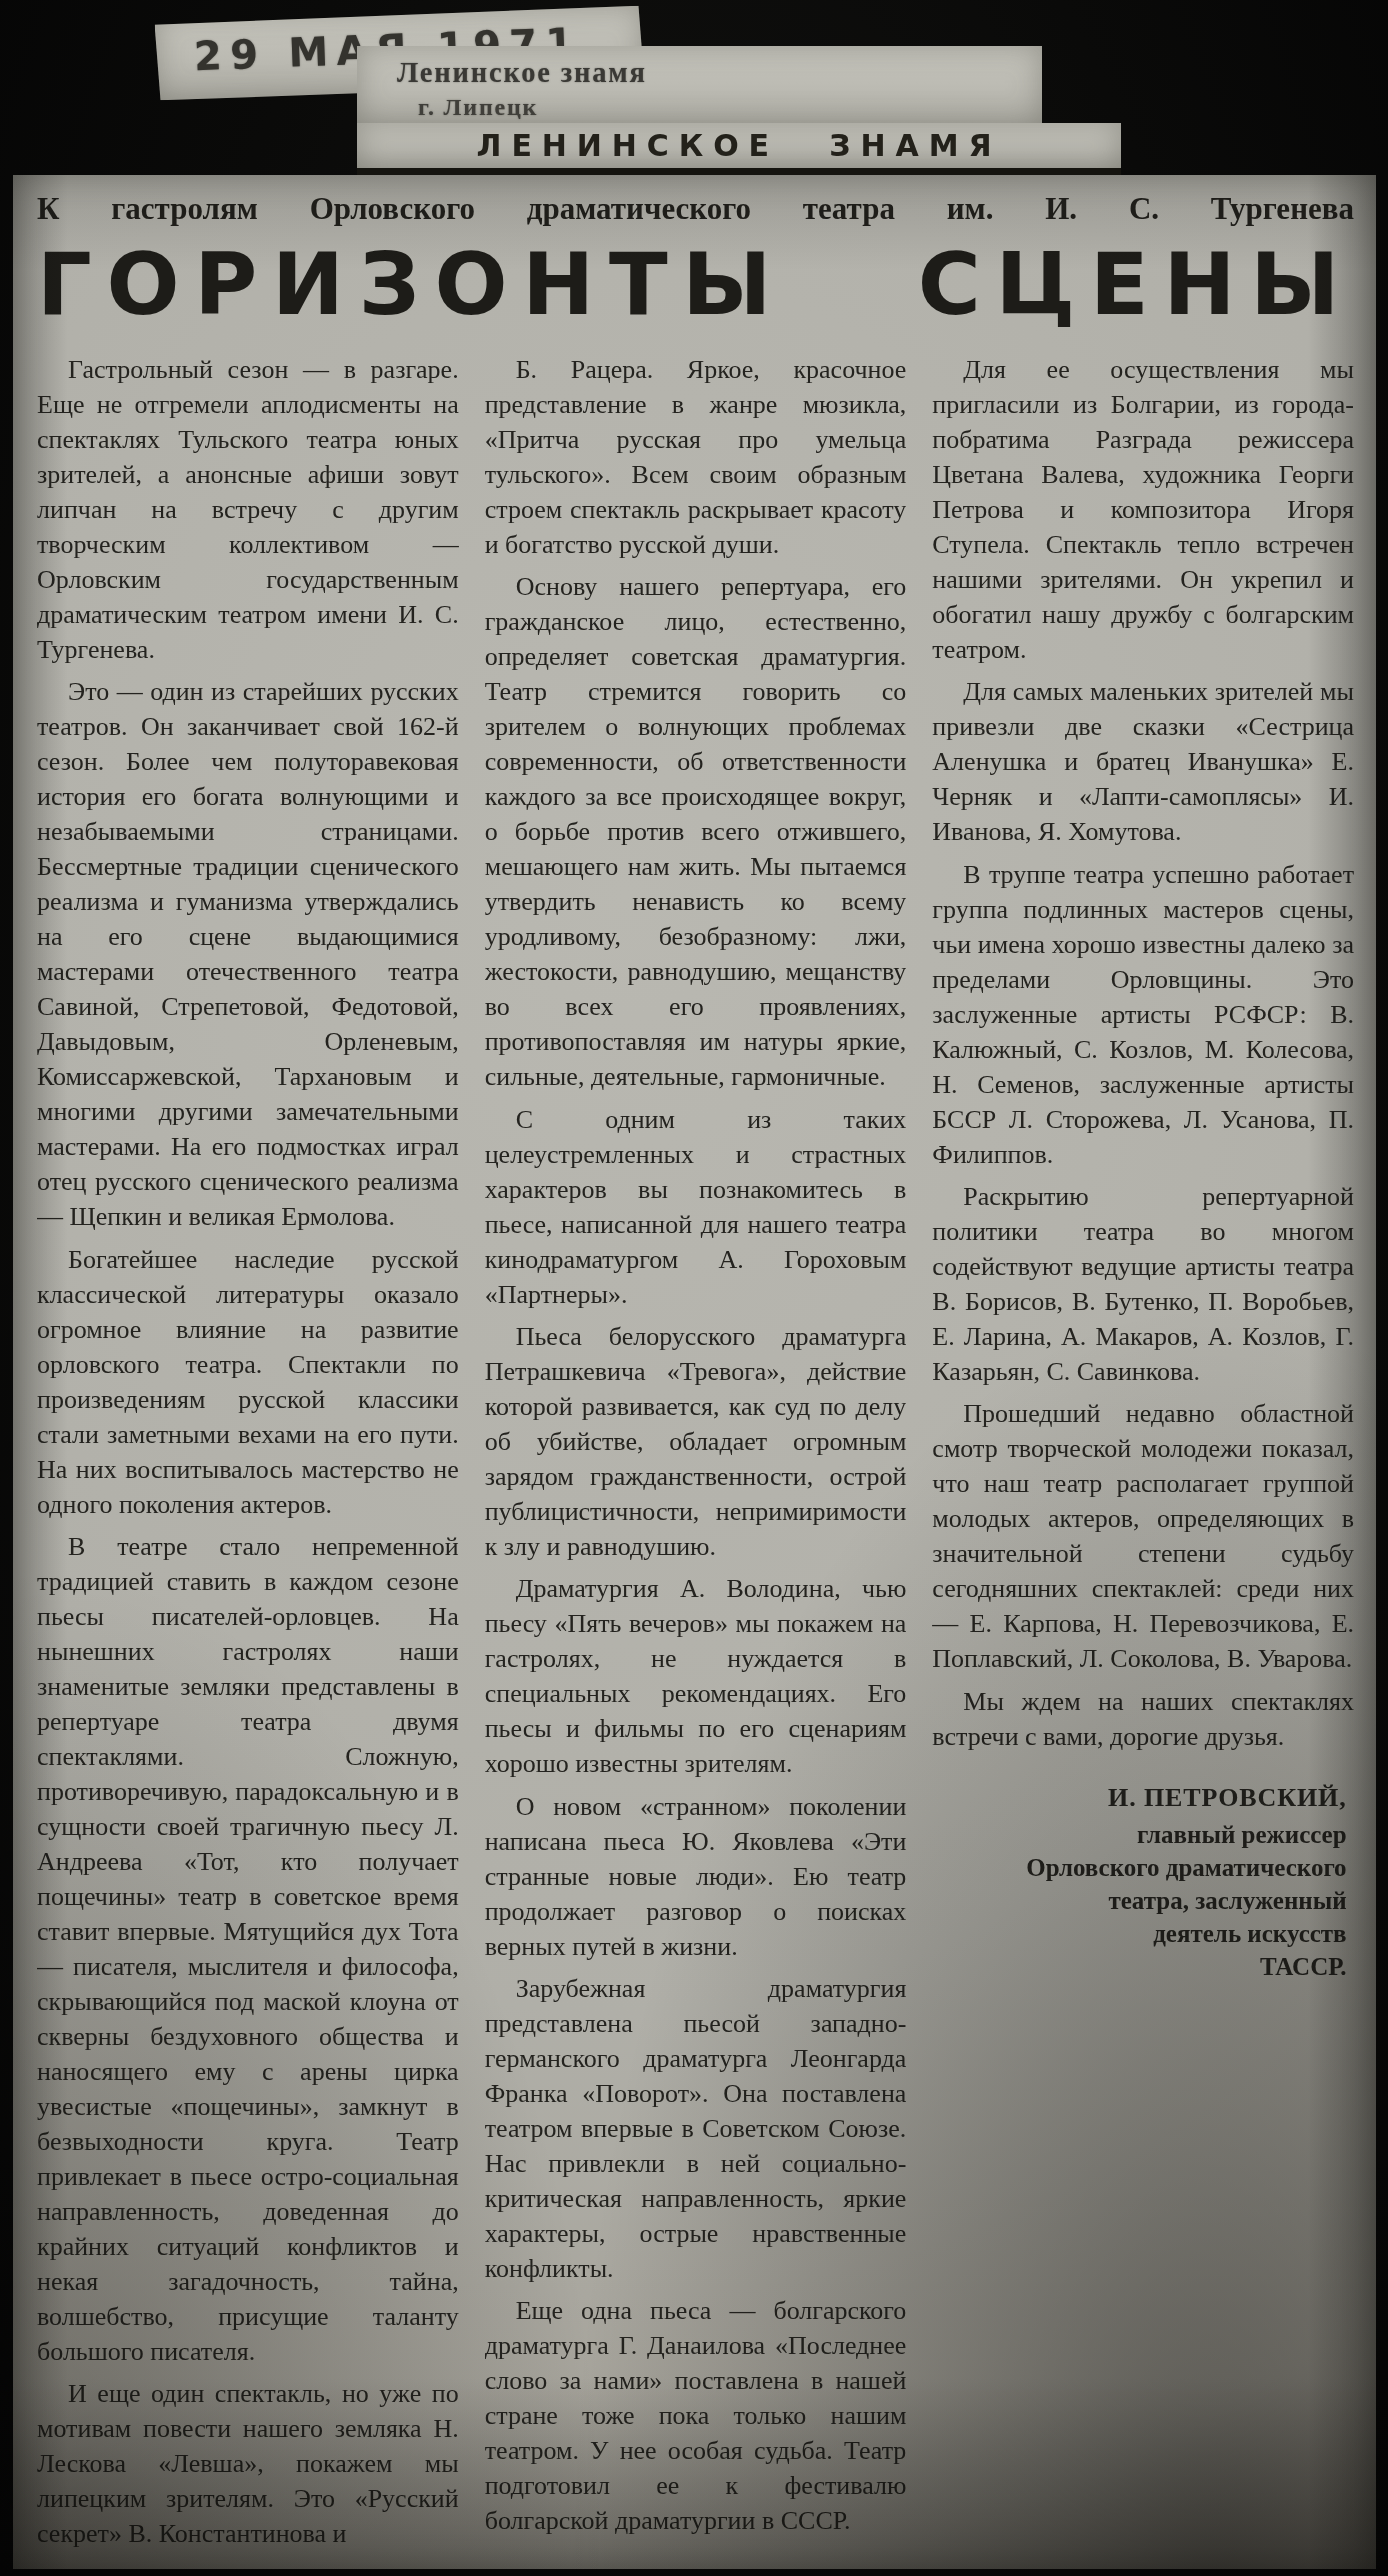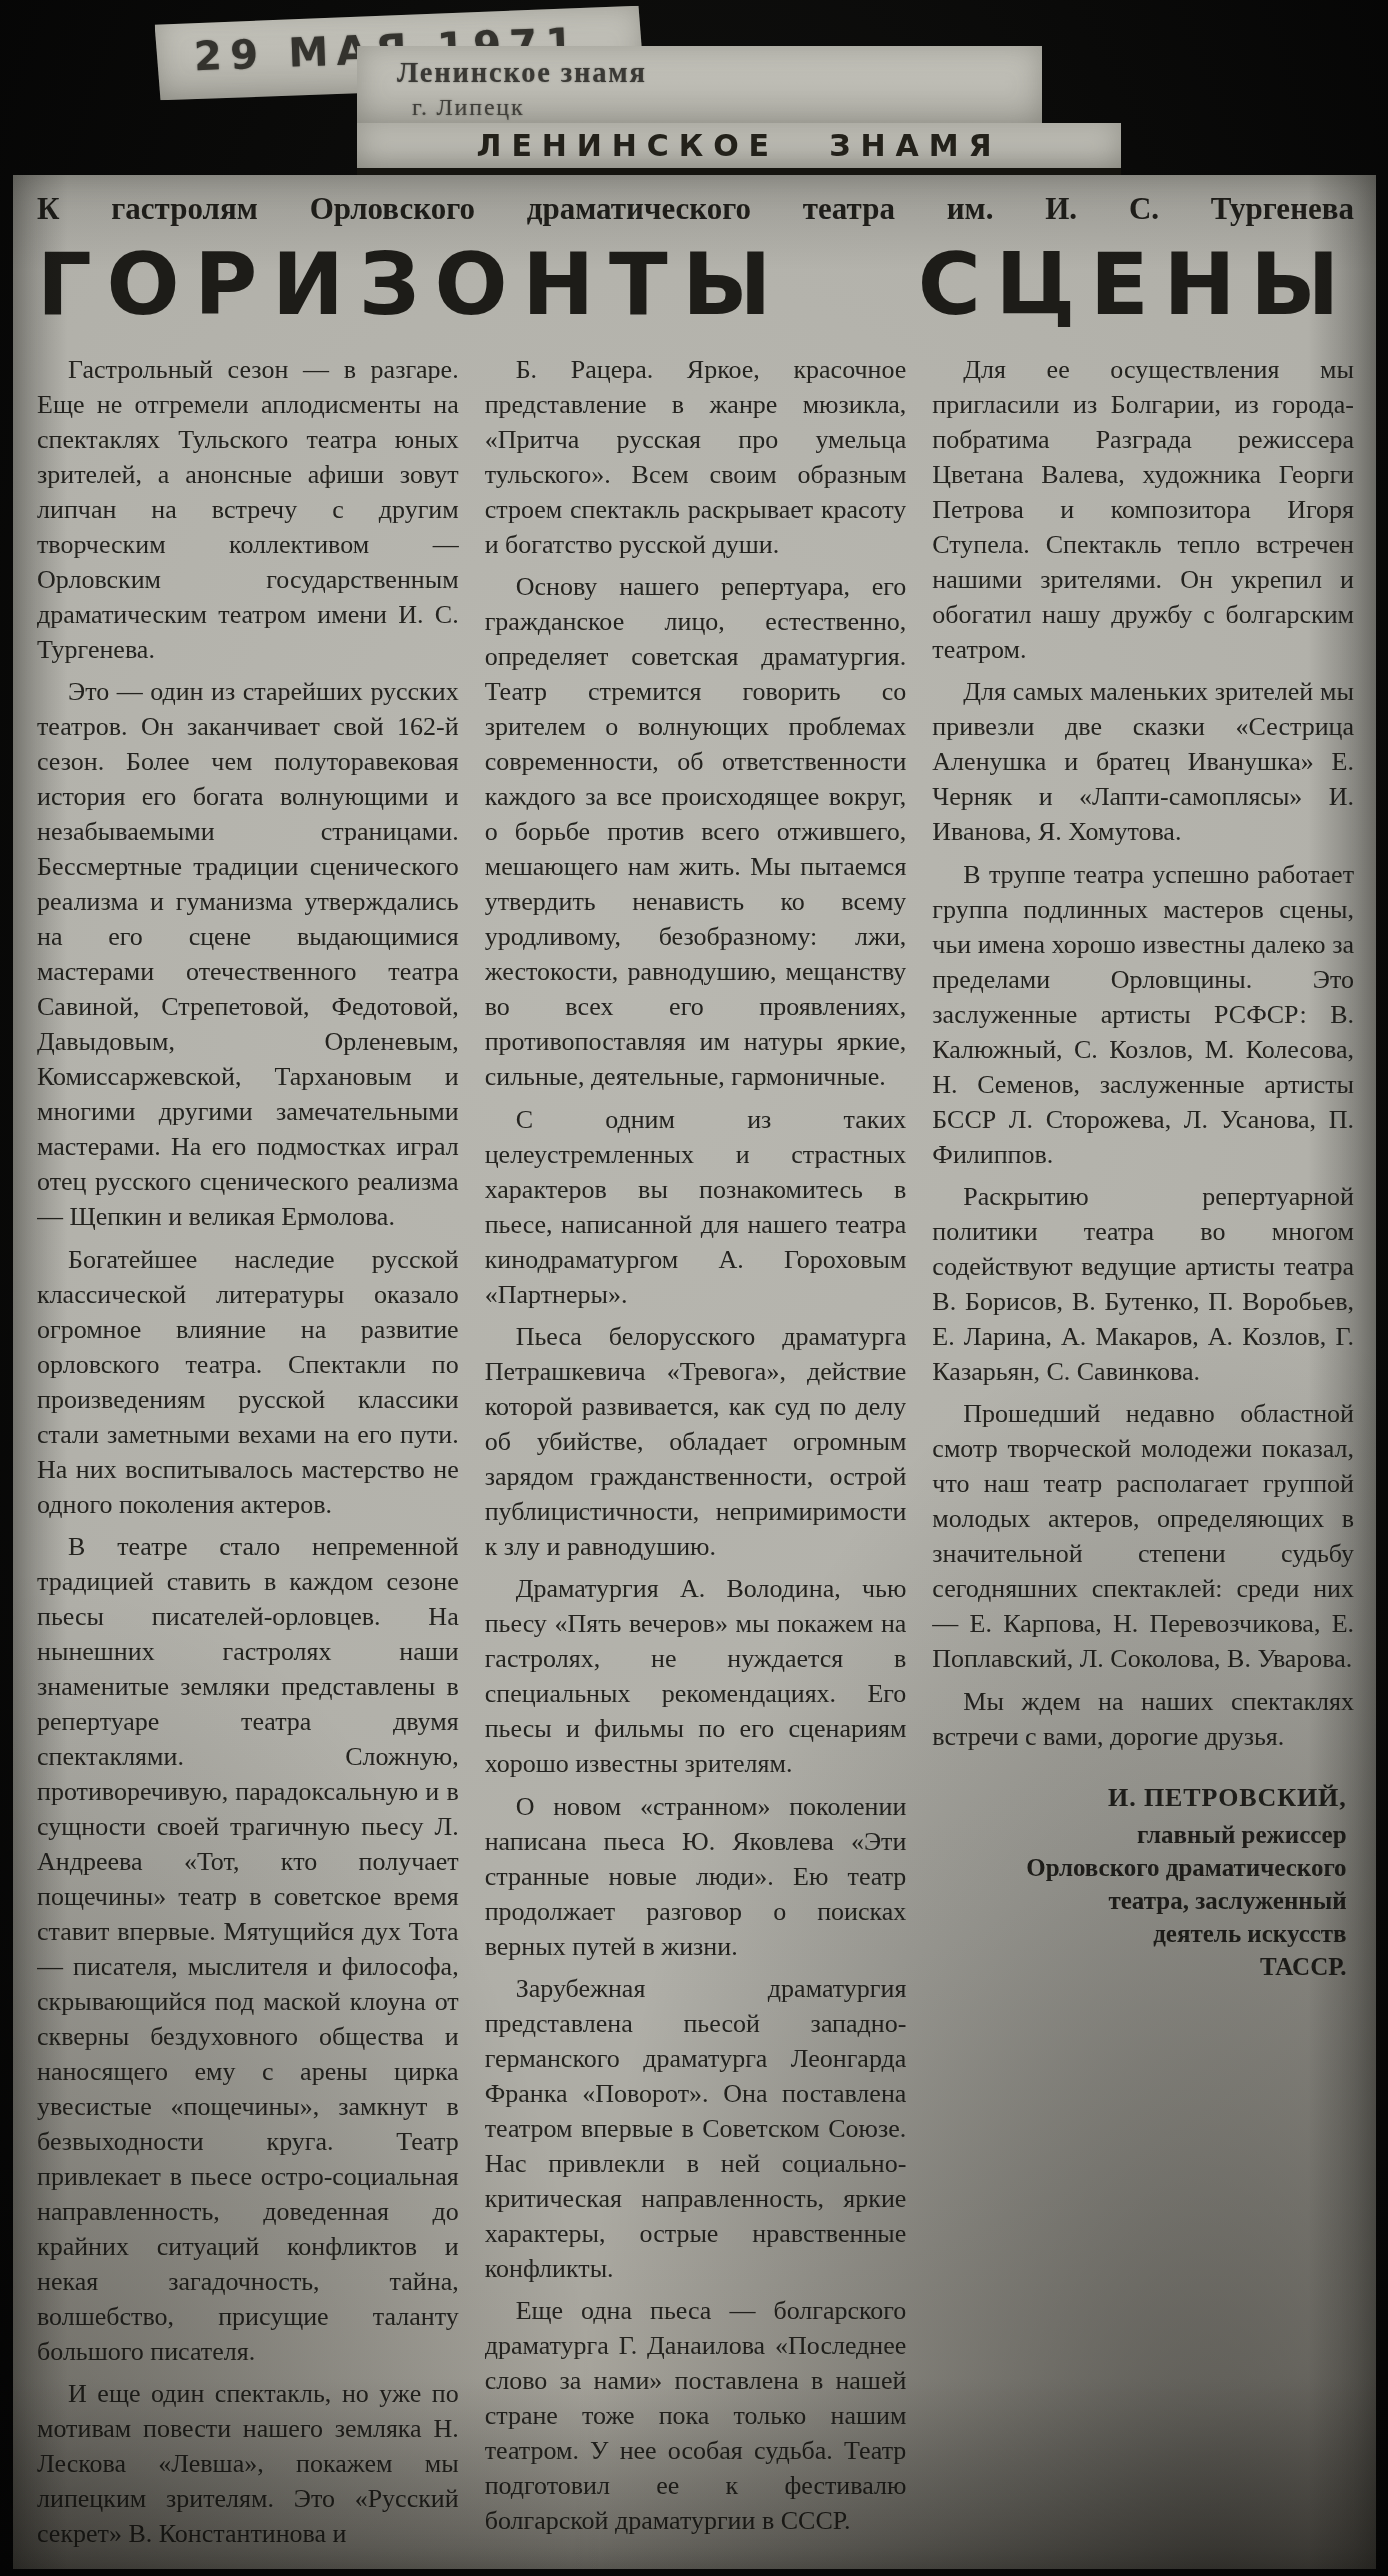--- a/index.html
+++ b/index.html
@@ -17,21 +17,21 @@
                 transform:rotate(-0.8deg);
                 clip-path:polygon(0 14%, 99% 0, 100% 88%, 1% 100%); }
   .date-stamp { position:absolute; left:39px; top:16.6px; white-space:nowrap;
                 font-family:"DejaVu Sans","Liberation Sans",sans-serif; font-weight:bold;
                 font-size:40px; letter-spacing:8.3px; color:#34332e;
                 transform:rotate(-1.3deg); text-shadow:0 0 1.8px rgba(45,44,40,.55); }
 
   .scrap-masthead { left:357px; top:46px; width:685px; height:79px; }
   .masthead-name { position:absolute; left:40px; top:11px; font-weight:bold; font-size:28.5px;
                    letter-spacing:1.8px; color:#3a3935; text-shadow:0 0 1.8px rgba(50,49,44,.5); }
-  .masthead-city { position:absolute; left:55px; top:48px; font-weight:normal; font-size:24px;
+  .masthead-city { position:absolute; left:61px; top:48px; font-weight:bold; font-size:24px;
                    letter-spacing:1.8px; color:#403f3a; text-shadow:0 0 1.8px rgba(50,49,44,.5); }
 
   .banner-strip { left:357px; top:123px; width:764px; height:53px;
                   border-bottom:8.3px solid #15140f;
                   display:flex; align-items:center; justify-content:center; }
   .banner-title { font-family:"DejaVu Sans","Liberation Sans",sans-serif; font-weight:bold;
                   font-size:30px; letter-spacing:0.33em; word-spacing:1.0em; color:#23211a;
                   white-space:nowrap; }
 
   .main-body { left:13px; top:175px; width:1363px; height:2394px; overflow:hidden;

